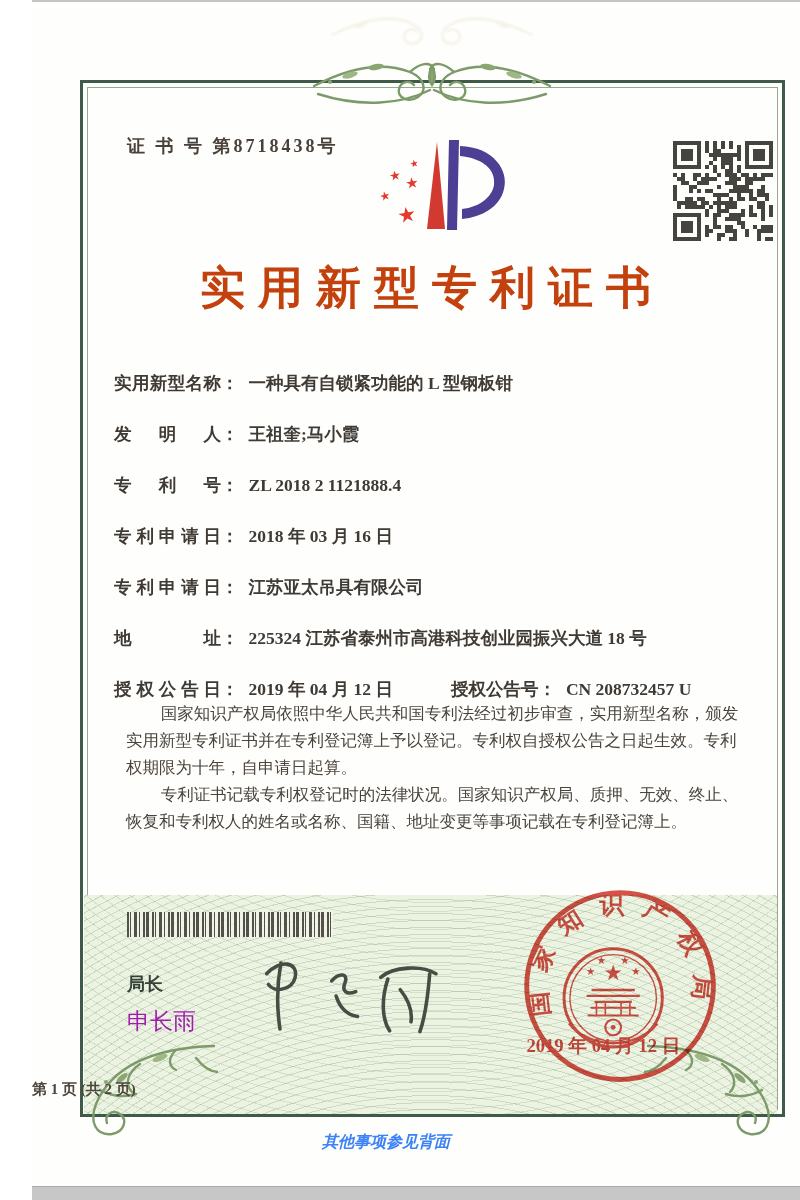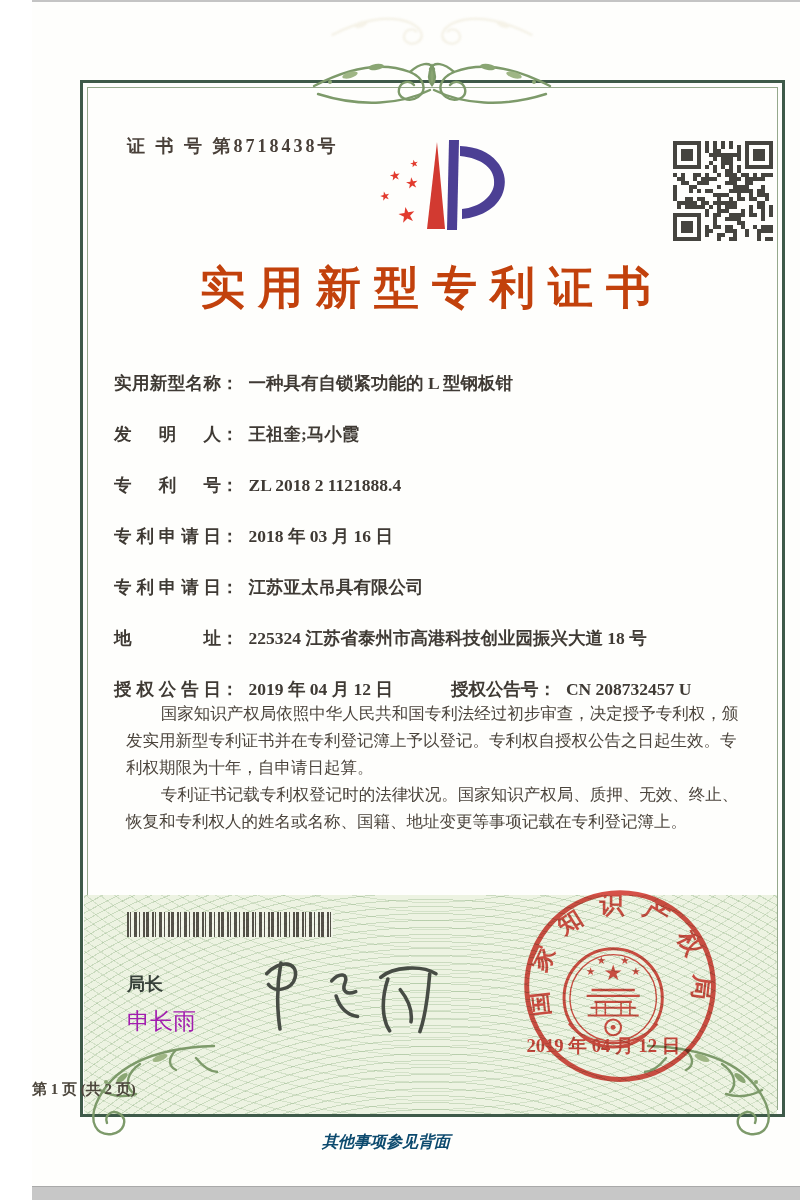--- a/index.html
+++ b/index.html
@@ -46,21 +46,21 @@
       #3a362f 7px 10px,#f2f5ea 10px 12px,#3a362f 12px 13px,#f2f5ea 13px 16px,
       #3a362f 16px 18px,#f2f5ea 18px 19px,#3a362f 19px 22px,#f2f5ea 22px 25px);}
 
   .director-title{position:absolute;left:95px;top:972px;font-size:18px;font-weight:700;color:#37413a;font-family:Liberation Serif, serif;}
   .director-name{position:absolute;left:95px;top:1006px;font-size:23px;font-weight:400;color:#a21caf;font-family:"Liberation Sans","DejaVu Sans",sans-serif;}
   .signature{position:absolute;left:215px;top:946px;}
 
   .seal{position:absolute;left:478px;top:878px;mix-blend-mode:multiply;opacity:.94;}
 
   .page-note{position:absolute;left:0;top:1080px;width:800px;text-align:left;font-size:15px;font-weight:700;color:#4c463c;}
-  .back-note{position:absolute;left:0;top:1132px;width:708px;text-align:center;font-size:16px;font-weight:700;font-style:italic;color:#0c4a6e;}
+  .back-note{position:absolute;left:0;top:1132px;width:708px;text-align:center;font-size:16px;font-weight:700;font-style:italic;color:#3b82f6;}
 
   .flourish{position:absolute;}
   .ghost{opacity:.35;filter:blur(1px);}
   .ghost path,.ghost ellipse{stroke:#ddd3b2 !important;}
   .ghost .leaf{fill:#e7dfc4 !important;}
 </style>
 </head>
 <body>
 
 <div id="page">
@@ -477,21 +477,21 @@
     </div>
     <div class="frow">
       <span class="flabel">地址</span><span class="fcolon">：</span><span class="fvalue">225324 江苏省泰州市高港科技创业园振兴大道 18 号</span>
     </div>
     <div class="frow">
       <span class="flabel">授权公告日</span><span class="fcolon">：</span><span class="fvalue">2019 年 04 月 12 日</span><span class="fvalue grant-no"><span style="font-weight:700;">授权公告号</span><span class="fcolon">：</span><span>CN 208732457 U</span></span>
     </div>
   </div>
 
   <div class="body-text">
-    <p>国家知识产权局依照中华人民共和国专利法经过初步审查，决定授予专利权，颁发实用新型专利证书并在专利登记簿上予以登记。专利权自授权公告之日起生效。专利权期限为十年，自申请日起算。</p>
+    <p>国家知识产权局依照中华人民共和国专利法经过初步审查，实用新型名称，颁发实用新型专利证书并在专利登记簿上予以登记。专利权自授权公告之日起生效。专利权期限为十年，自申请日起算。</p>
     <p>专利证书记载专利权登记时的法律状况。国家知识产权局、质押、无效、终止、恢复和专利权人的姓名或名称、国籍、地址变更等事项记载在专利登记簿上。</p>
   </div>
 
   <div class="barcode"></div>
 
   <div class="director-title">局长</div>
   <div class="director-name">申长雨</div>
 
   <svg class="signature" width="205" height="100" viewBox="0 0 230 110">
     <g stroke="#474c45" stroke-width="4" fill="none" stroke-linecap="round" stroke-linejoin="round">

